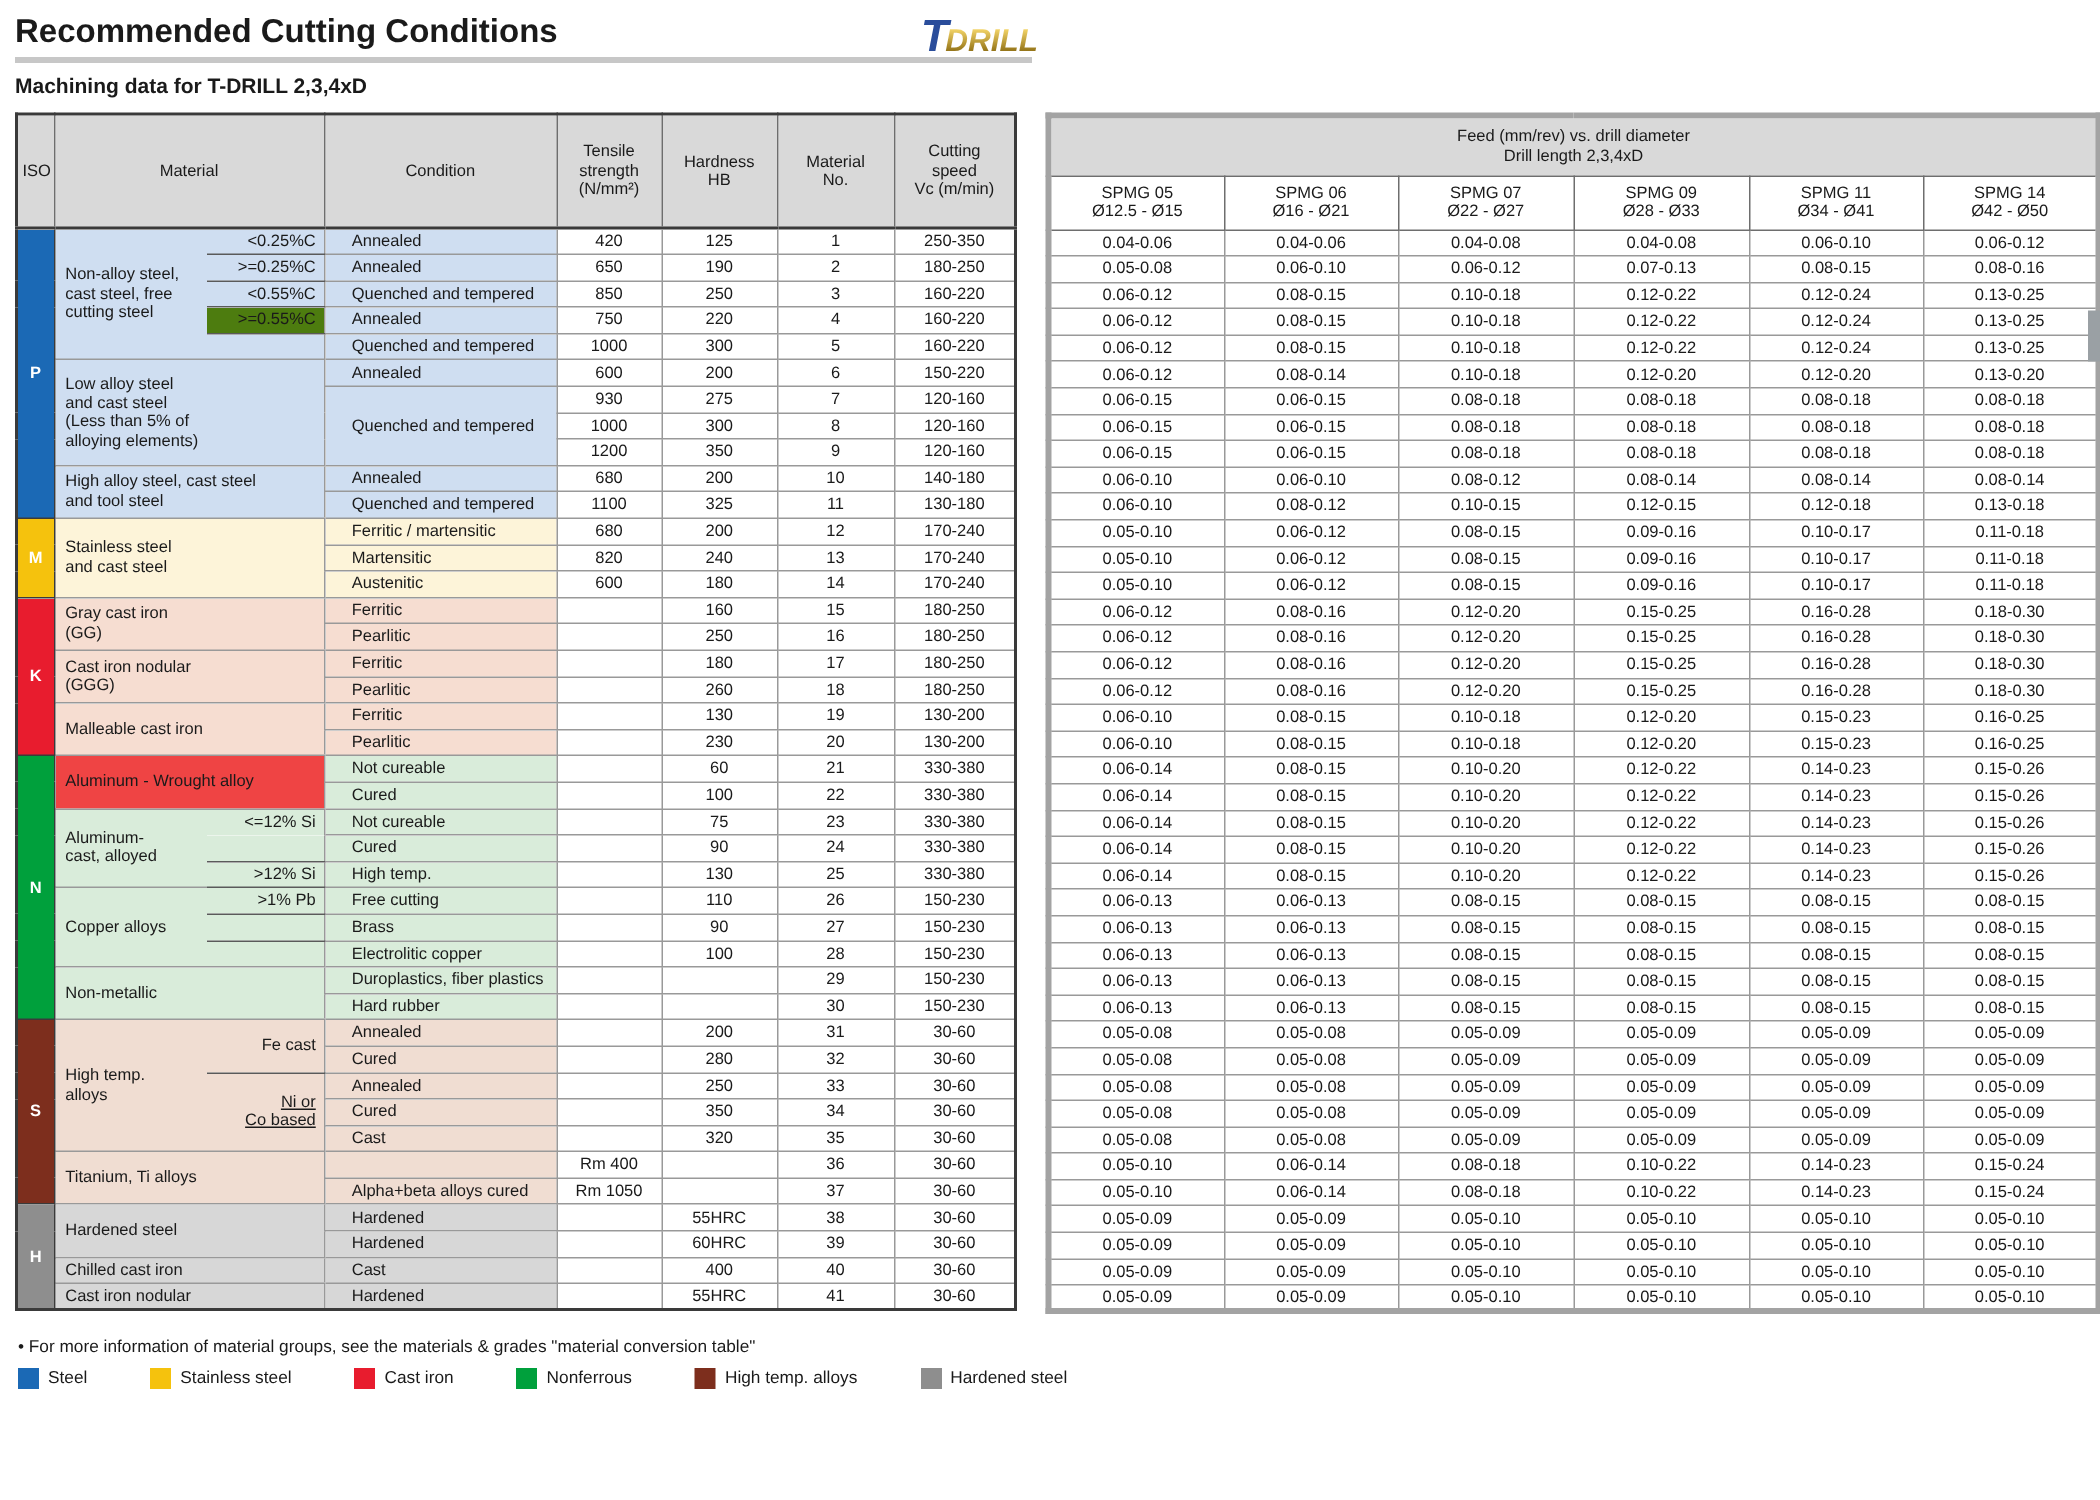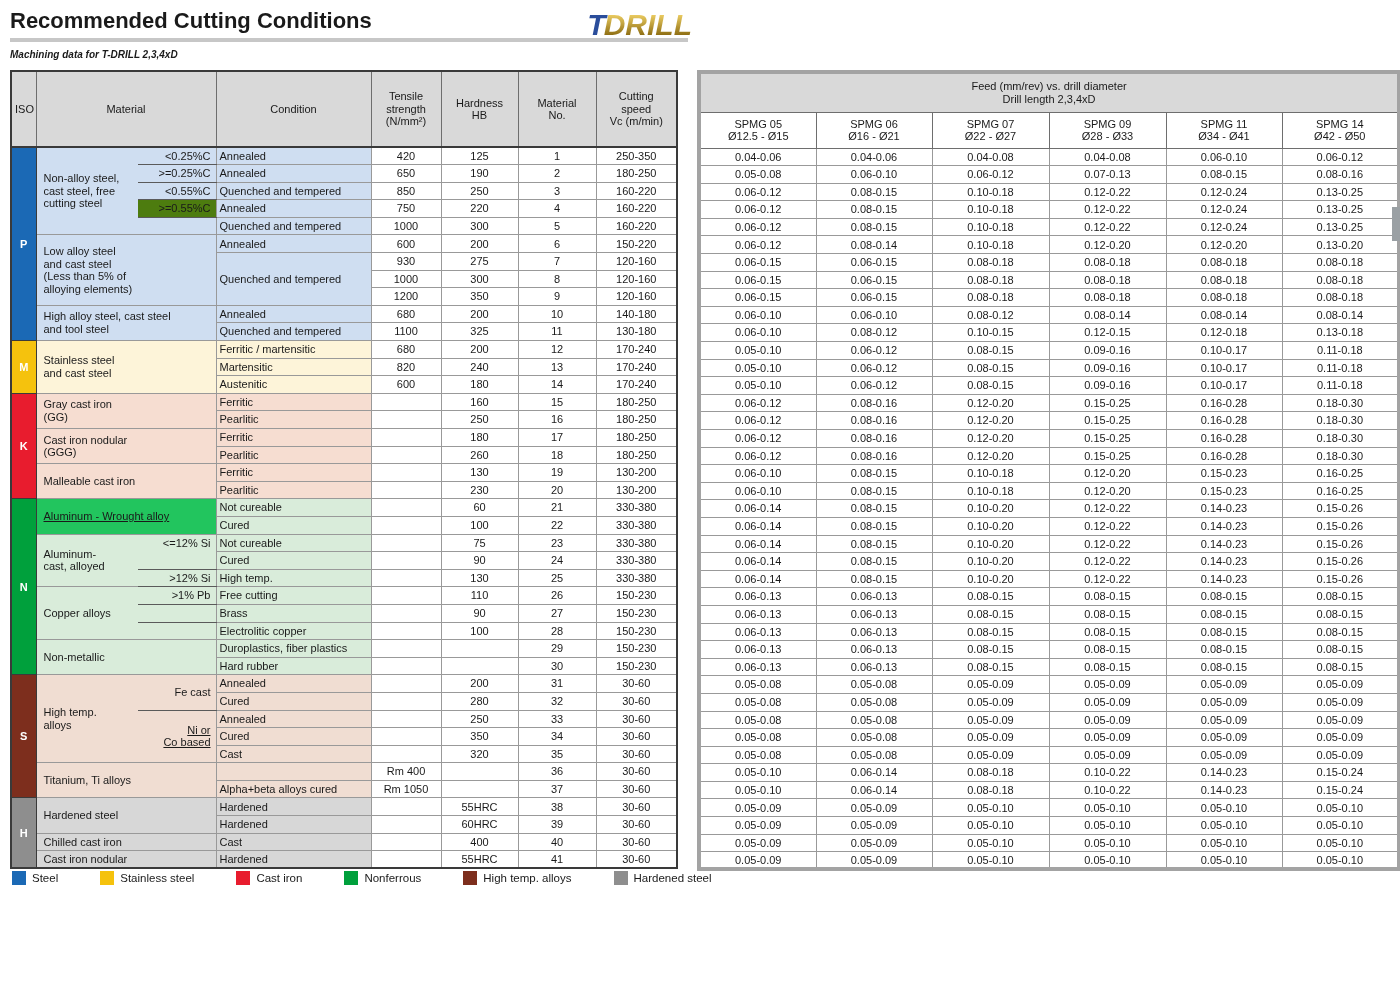--- a/index.html
+++ b/index.html
@@ -9,42 +9,42 @@
     font-family:"Liberation Sans", sans-serif; color:#1a1a1a;
     overflow:hidden;
   }
   .page { position:relative; padding:8px 10px 0 10px; }
 
   
   .doc-header { position:relative; width:678px; border-bottom:4px solid #c7c7c7; padding-bottom:4px; }
   .doc-title { font-size:22px; font-weight:bold; letter-spacing:0; }
   .logo { position:absolute; right:-4px; top:0; font-style:italic; font-weight:bold; white-space:nowrap; }
   .logo-t { font-size:30px; color:#2a4d9b; margin-right:-2px; }
-  .logo-rest { font-size:30px; color:#b8860b;
+  .logo-rest { font-size:21px; color:#b8860b;
     background:linear-gradient(180deg,#f3d468 15%,#8a6a10 85%);
     -webkit-background-clip:text; background-clip:text; -webkit-text-fill-color:transparent; }
-  .doc-subtitle { font-size:10px; font-weight:bold; margin:7px 0 10px 0;font-style:italic; }
+  .doc-subtitle { font-size:14px; font-weight:bold; margin:7px 0 10px 0; }
 
   
   .tables { display:flex; gap:19px; align-items:flex-start; }
   table { border-collapse:collapse; table-layout:fixed; font-size:11px; }
   th,td { padding:0 3px; line-height:12.5px; text-align:center; font-weight:normal; overflow:hidden; }
 
   
   .machining-table { border:2px solid #3a3a3a; width:666px; }
   .machining-table th {
     background:#d9d9d9; border:1px solid #6e6e6e; border-bottom:2px solid #3a3a3a;
     white-space:pre-line; height:76px; font-size:11px;
   }
   .machining-table td { border:1px solid #999; height:17.6px; }
   .iso-cell { border:1px solid #3a3a3a !important; color:#fff; font-weight:bold; font-size:11px; }
   .group-cell { text-align:left; padding:0 2px 0 7px; white-space:pre-line; border-right:none !important; }
   .qual-cell { text-align:right; padding-right:5px; border-left:none !important; border-top:none !important; border-bottom:none !important; }
   .qual-sep { border-bottom:1px solid #5a5a5a !important; }
-  .cond-cell { text-align:left; padding-left:3px; white-space:pre-line; }
+  .cond-cell { text-align:left; padding-left:18px; white-space:pre-line; }
   .num-cell { background:#fff; }
 
   
   .feed-table { border:4px solid #a3a3a3; width:700px; }
   .feed-table th { border:1px solid #6e6e6e; white-space:pre-line; font-size:11px; }
   .feed-title-th { background:#d9d9d9; height:40px; border-bottom:2px solid #3a3a3a; }
   .feed-col-th { background:#fff; height:36px; border-bottom:2px solid #3a3a3a; }
   .feed-table td { border:1px solid #999; height:17.6px; background:#fff; }
 
   
@@ -258,21 +258,21 @@
           </tr>
           <tr>
             <td class="cond-cell" rowspan="1" style="background: rgb(246, 221, 209);">Pearlitic</td>
             <td class="num-cell"></td>
             <td class="num-cell">230</td>
             <td class="num-cell">20</td>
             <td class="num-cell">130-200</td>
           </tr>
           <tr>
             <td class="iso-cell" rowspan="10" style="background: rgb(0, 160, 60);">N</td>
-            <td class="group-cell" rowspan="2" colspan="2" style="background: #22c55e; text-decoration: underline;">Aluminum - Wrought alloy</td>
+            <td class="group-cell" rowspan="2" colspan="2" style="background: #ef4444;">Aluminum - Wrought alloy</td>
             <td class="cond-cell" rowspan="1" style="background: rgb(217, 236, 218);">Not cureable</td>
             <td class="num-cell"></td>
             <td class="num-cell">60</td>
             <td class="num-cell">21</td>
             <td class="num-cell">330-380</td>
           </tr>
           <tr>
             <td class="cond-cell" rowspan="1" style="background: rgb(217, 236, 218);">Cured</td>
             <td class="num-cell"></td>
             <td class="num-cell">100</td>
@@ -792,20 +792,21 @@
             <td>0.05-0.10</td>
             <td>0.05-0.10</td>
             <td>0.05-0.10</td>
             <td>0.05-0.10</td>
           </tr>
         </tbody>
     </table>
 
   </div>
 
+  <div class="footnote">• For more information of material groups, see the materials &amp; grades "material conversion table"</div>
 
   <div class="legend" id="legend">
       <span class="legend-item">
         <span class="legend-swatch" style="background: rgb(27, 105, 181);"></span>
         <span class="legend-label">Steel</span>
       </span>
       <span class="legend-item">
         <span class="legend-swatch" style="background: rgb(245, 194, 13);"></span>
         <span class="legend-label">Stainless steel</span>
       </span>

